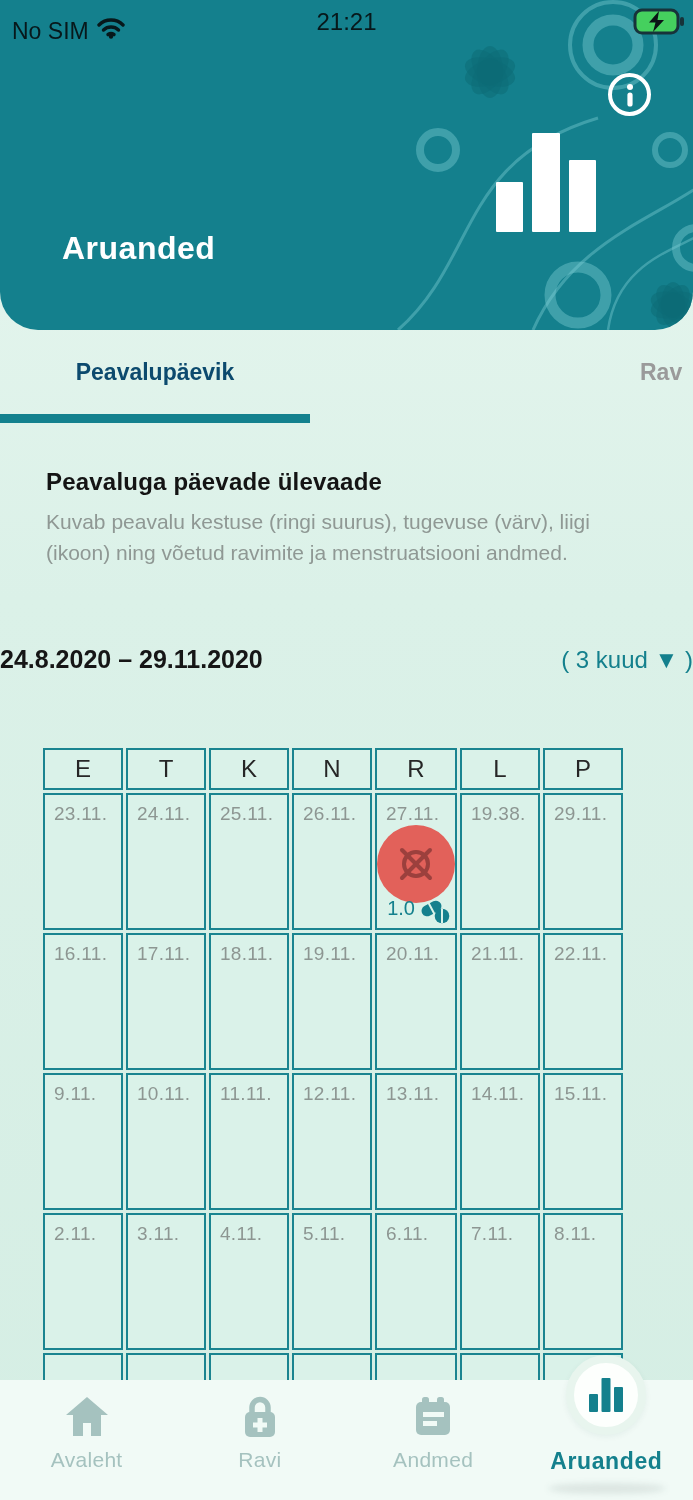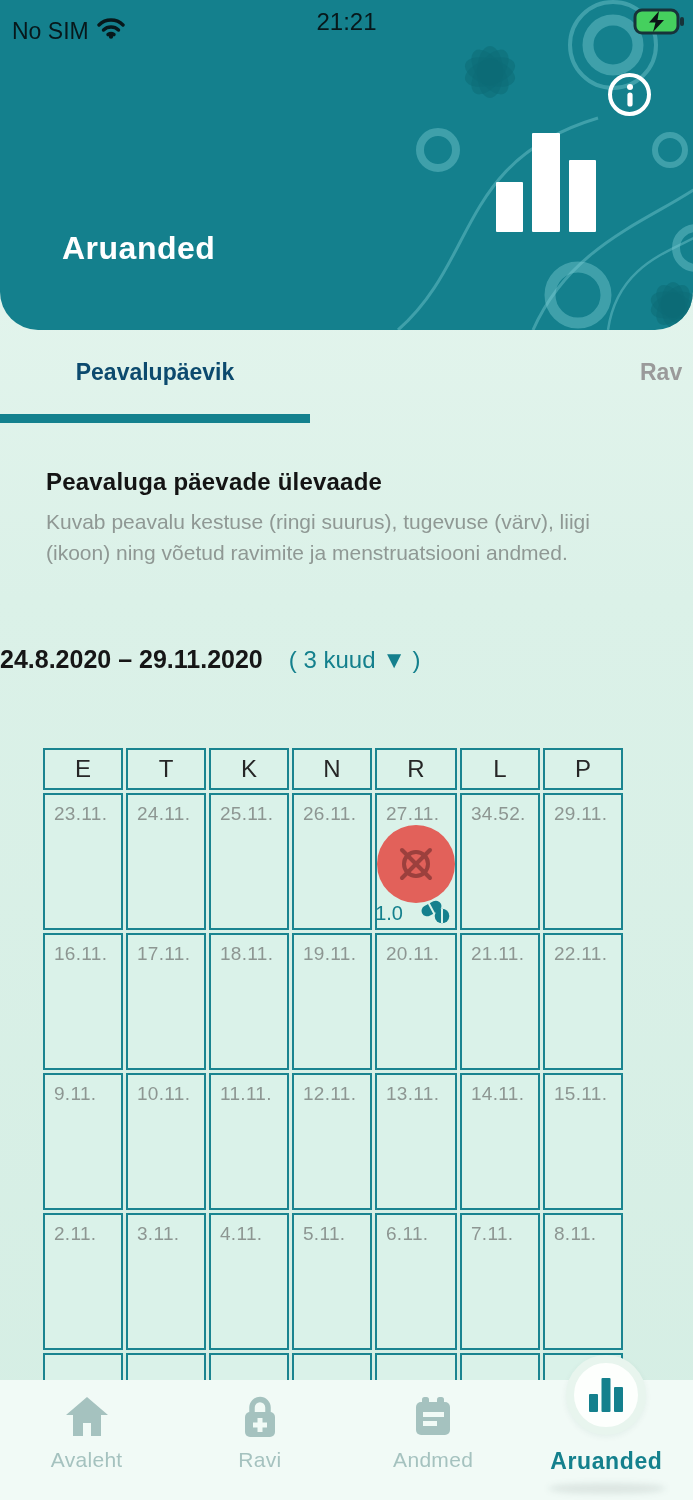--- a/index.html
+++ b/index.html
@@ -45,40 +45,40 @@
   .tab-underline { position:absolute; left:0; top:69px; width:310px; height:9px; background:#13818e; }
 
   
   .overview { position:absolute; left:46px; top:468px; width:600px; }
   .overview h2 { font-size:24px; font-weight:700; color:#141414; letter-spacing:.2px; }
   .overview p { margin-top:10px; width:575px; font-size:21px; line-height:31px; color:#8f9894; }
 
   
   .period {
     position:absolute; top:645px; left:0; width:693px;
-    display:flex; justify-content:flex-start; align-items:center; gap:26px;
+    display:flex; justify-content:space-between; align-items:center; gap:26px;
   }
   .period .range { font-size:25px; font-weight:700; color:#161616; }
   .period .selector { font-size:24px; color:#14808d; cursor:pointer; }
 
   
   .calendar { position:absolute; left:40px; top:745px; }
   table { border-collapse:separate; border-spacing:3px; }
   th,td { width:80px; border:2px solid #1a8490; background:#daf2e9; }
   th { height:42px; font-size:24px; font-weight:500; color:#262626; text-align:center; }
   td { height:137px; vertical-align:top; position:relative; }
   tr.partial td { height:120px; }
   td .date { display:block; padding:8px 0 0 9px; font-size:19px; color:#8d9692; letter-spacing:.3px; }
   .event-circle {
     width:78px; height:78px; margin:0 auto; border-radius:50%;
     background:#e2615a; display:flex; align-items:center; justify-content:center;
   }
   .event-med {
     position:absolute; bottom:3px; right:4px;
-    display:flex; align-items:flex-end; gap:17px;
+    display:flex; align-items:flex-start; gap:5px;
   }
   .event-med .dose { font-size:20px; color:#14808d; }
 
   
   .bottom-nav {
     position:absolute; top:1380px; left:0; width:693px; height:120px;
     background:#f1faf6; display:flex; z-index:10;
   }
   .nav-item { flex:1; display:flex; flex-direction:column; align-items:center; padding-top:12px; cursor:pointer; }
   .nav-item .icon-wrap { height:48px; display:flex; align-items:center; justify-content:center; }
@@ -224,21 +224,21 @@
             <g fill="#14808d">
               <rect x="1" y="6" width="21" height="11" rx="5.5" transform="rotate(-28 11.5 11.5)"></rect>
               <circle cx="22" cy="19" r="7.3"></circle>
             </g>
             <line x1="11.5" y1="5" x2="11.5" y2="18" stroke="#daf2e9" stroke-width="2" transform="rotate(-28 11.5 11.5)"></line>
             <line x1="22" y1="12" x2="22" y2="26" stroke="#daf2e9" stroke-width="2"></line>
           </svg>
         </div>
       </td>
       <td>
-            <span class="date">34.52.</span>
+            <span class="date">19.38.</span>
           </td>
       <td>
             <span class="date">29.11.</span>
           </td>
     </tr>
     <tr>
       <td>
             <span class="date">16.11.</span>
           </td>
       <td>

